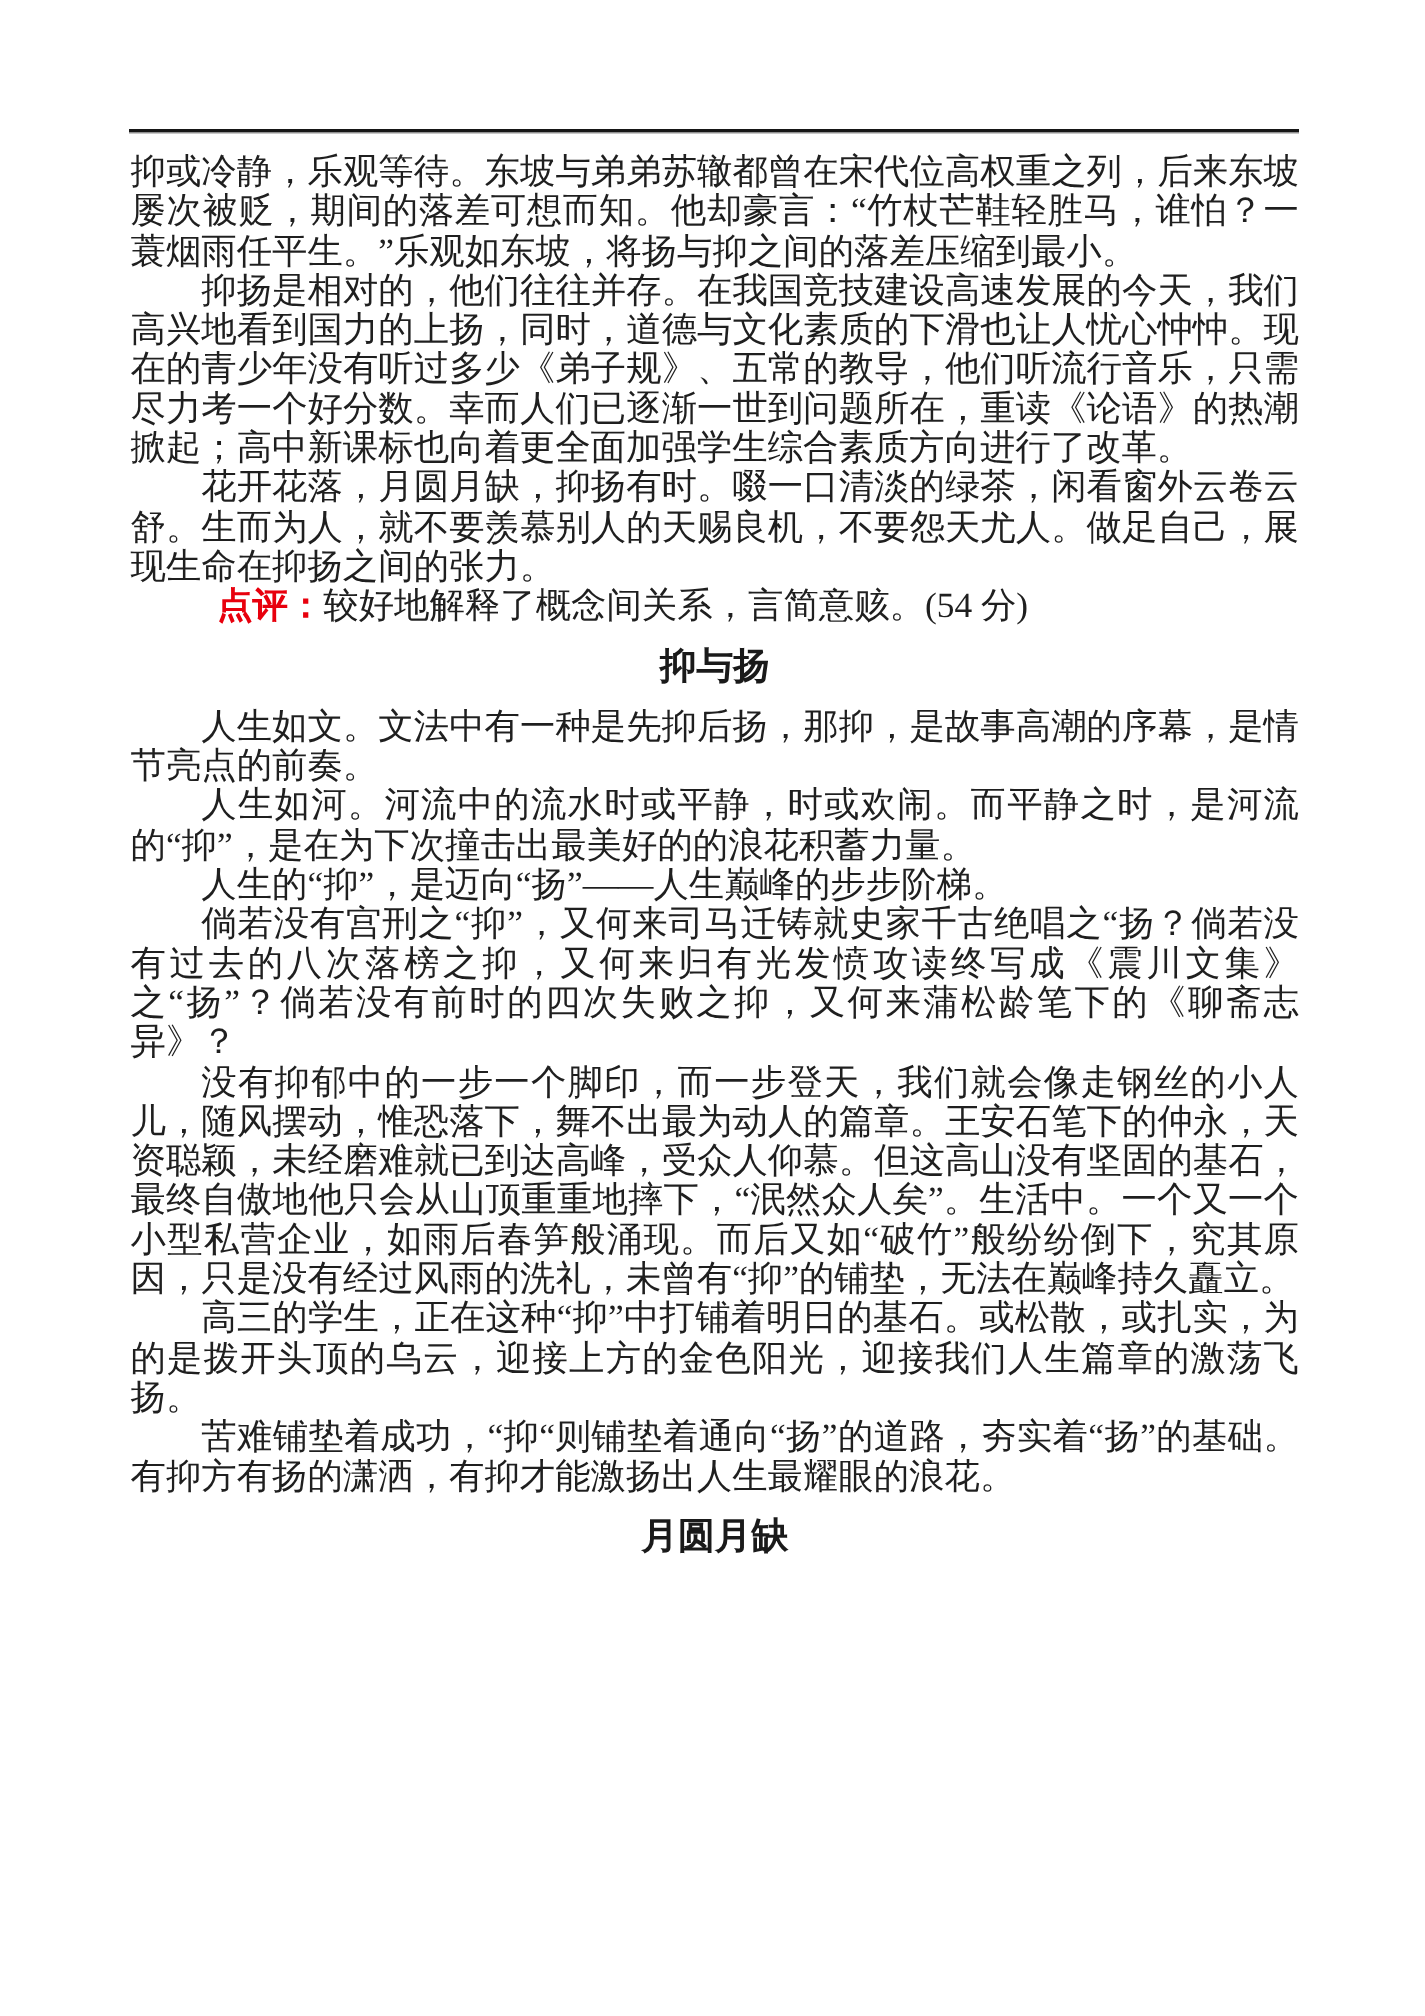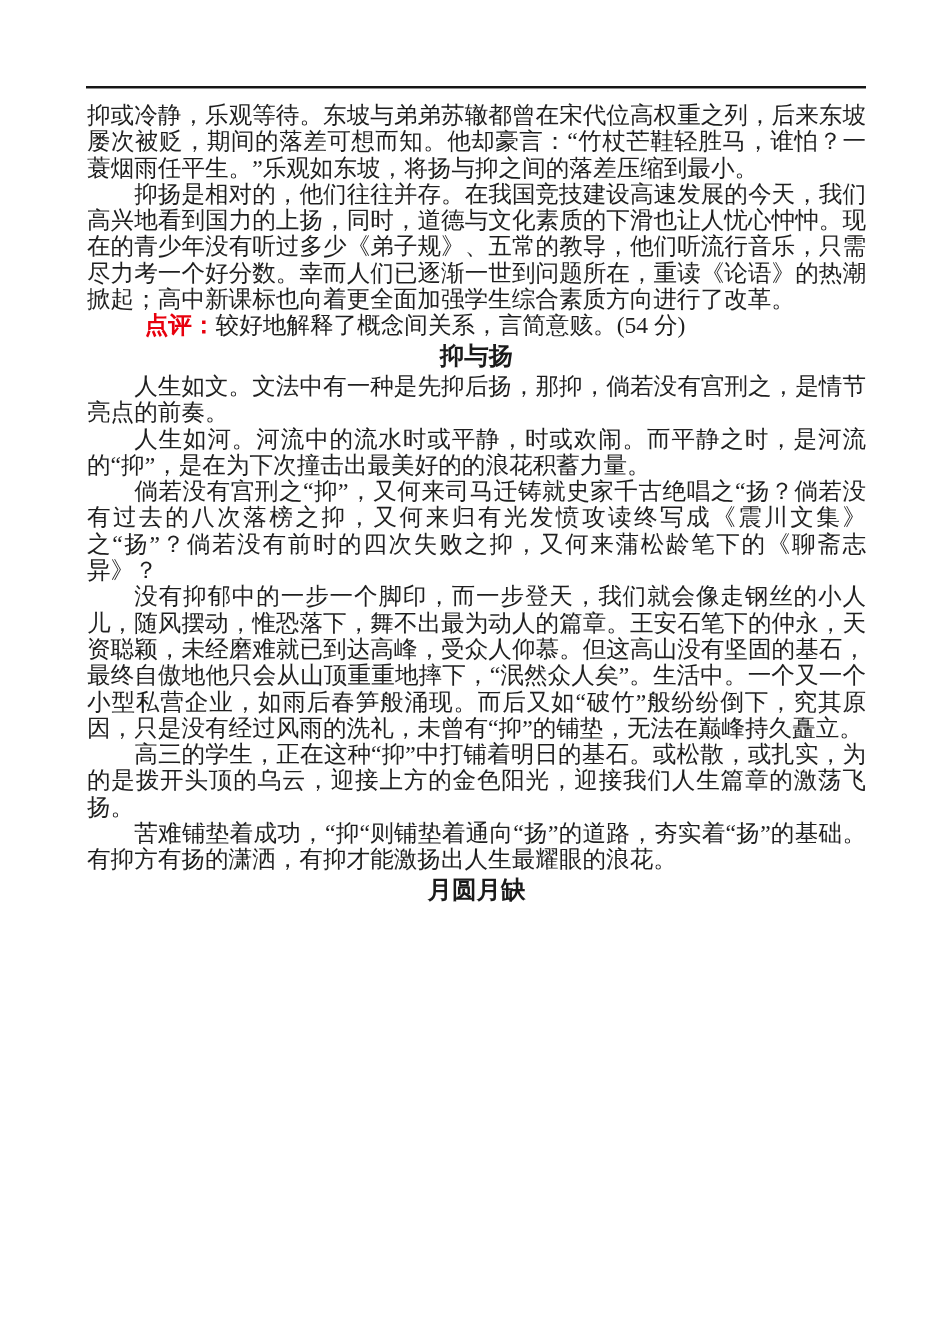--- a/index.html
+++ b/index.html
@@ -42,41 +42,43 @@
   }
   .para.ind { text-indent: 2em; }
   .para.noind { text-indent: 0; }
   .para.comment { text-indent: 1.6em; margin-left: 20px; }
   .para.comment .label {
     color: #e8000d;
     font-weight: bold;
     font-family: "Liberation Sans", "DejaVu Sans", sans-serif;
   }
   .heading {
-    margin: 4px;
+    margin: 14px;
     padding: 0;
     text-align: center;
     text-indent: 0;
     font-weight: bold;
     font-size: 24.5px;
     font-family: "Liberation Sans", "DejaVu Sans", sans-serif;
     color: #1a1a1a;
   }
 </style>
 </head>
 <body>
 
 <div class="page">
   <div class="top-rule"></div>
   <div class="content" id="content">
       <div class="para noind">抑或冷静，乐观等待。东坡与弟弟苏辙都曾在宋代位高权重之列，后来东坡屡次被贬，期间的落差可想而知。他却豪言：“竹杖芒鞋轻胜马，谁怕？一蓑烟雨任平生。”乐观如东坡，将扬与抑之间的落差压缩到最小。</div>
       <div class="para ind">抑扬是相对的，他们往往并存。在我国竞技建设高速发展的今天，我们高兴地看到国力的上扬，同时，道德与文化素质的下滑也让人忧心忡忡。现在的青少年没有听过多少《弟子规》、五常的教导，他们听流行音乐，只需尽力考一个好分数。幸而人们已逐渐一世到问题所在，重读《论语》的热潮掀起；高中新课标也向着更全面加强学生综合素质方向进行了改革。</div>
+      <div class="para ind">花开花落，月圆月缺，抑扬有时。啜一口清淡的绿茶，闲看窗外云卷云舒。生而为人，就不要羡慕别人的天赐良机，不要怨天尤人。做足自己，展现生命在抑扬之间的张力。</div>
       <div class="para comment"><span class="label">点评：</span><span>较好地解释了概念间关系，言简意赅。(54 分)</span></div>
       <div class="heading">抑与扬</div>
-      <div class="para ind">人生如文。文法中有一种是先抑后扬，那抑，倘若没有宫刑之，是情节亮点的前奏。</div>
+      <div class="para ind">人生如文。文法中有一种是先抑后扬，那抑，是故事高潮的序幕，是情节亮点的前奏。</div>
       <div class="para ind">人生如河。河流中的流水时或平静，时或欢闹。而平静之时，是河流的“抑”，是在为下次撞击出最美好的的浪花积蓄力量。</div>
+      <div class="para ind">人生的“抑”，是迈向“扬”——人生巅峰的步步阶梯。</div>
       <div class="para ind">倘若没有宫刑之“抑”，又何来司马迁铸就史家千古绝唱之“扬？倘若没有过去的八次落榜之抑，又何来归有光发愤攻读终写成《震川文集》之“扬”？倘若没有前时的四次失败之抑，又何来蒲松龄笔下的《聊斋志异》？</div>
       <div class="para ind">没有抑郁中的一步一个脚印，而一步登天，我们就会像走钢丝的小人儿，随风摆动，惟恐落下，舞不出最为动人的篇章。王安石笔下的仲永，天资聪颖，未经磨难就已到达高峰，受众人仰慕。但这高山没有坚固的基石，最终自傲地他只会从山顶重重地摔下，“泯然众人矣”。生活中。一个又一个小型私营企业，如雨后春笋般涌现。而后又如“破竹”般纷纷倒下，究其原因，只是没有经过风雨的洗礼，未曾有“抑”的铺垫，无法在巅峰持久矗立。</div>
       <div class="para ind">高三的学生，正在这种“抑”中打铺着明日的基石。或松散，或扎实，为的是拨开头顶的乌云，迎接上方的金色阳光，迎接我们人生篇章的激荡飞扬。</div>
       <div class="para ind">苦难铺垫着成功，“抑“则铺垫着通向“扬”的道路，夯实着“扬”的基础。有抑方有扬的潇洒，有抑才能激扬出人生最耀眼的浪花。</div>
       <div class="heading">月圆月缺</div>
     </div>
 </div>
 
 </body></html>

